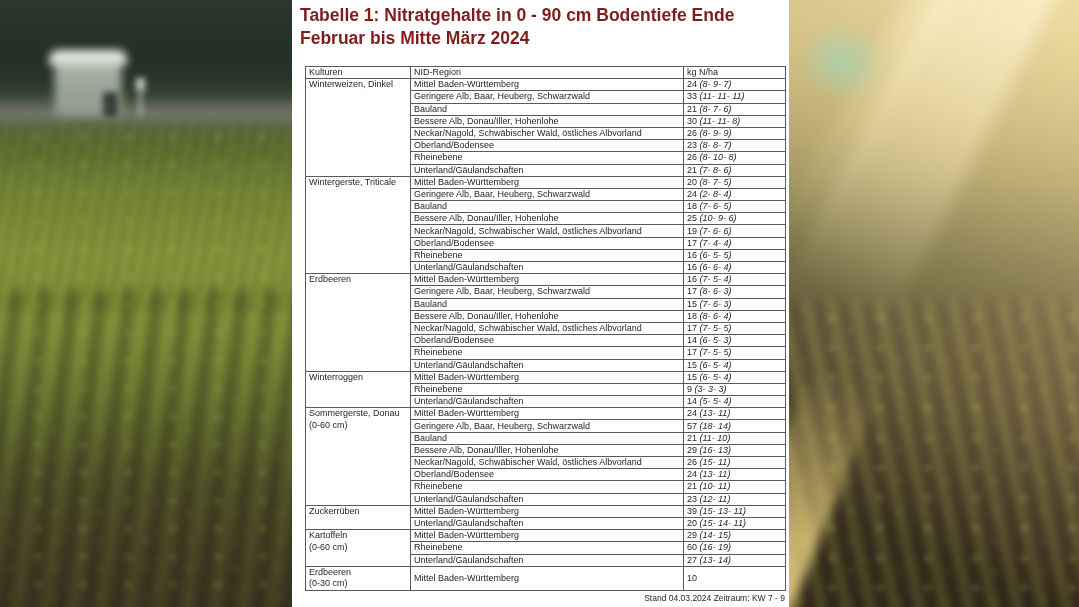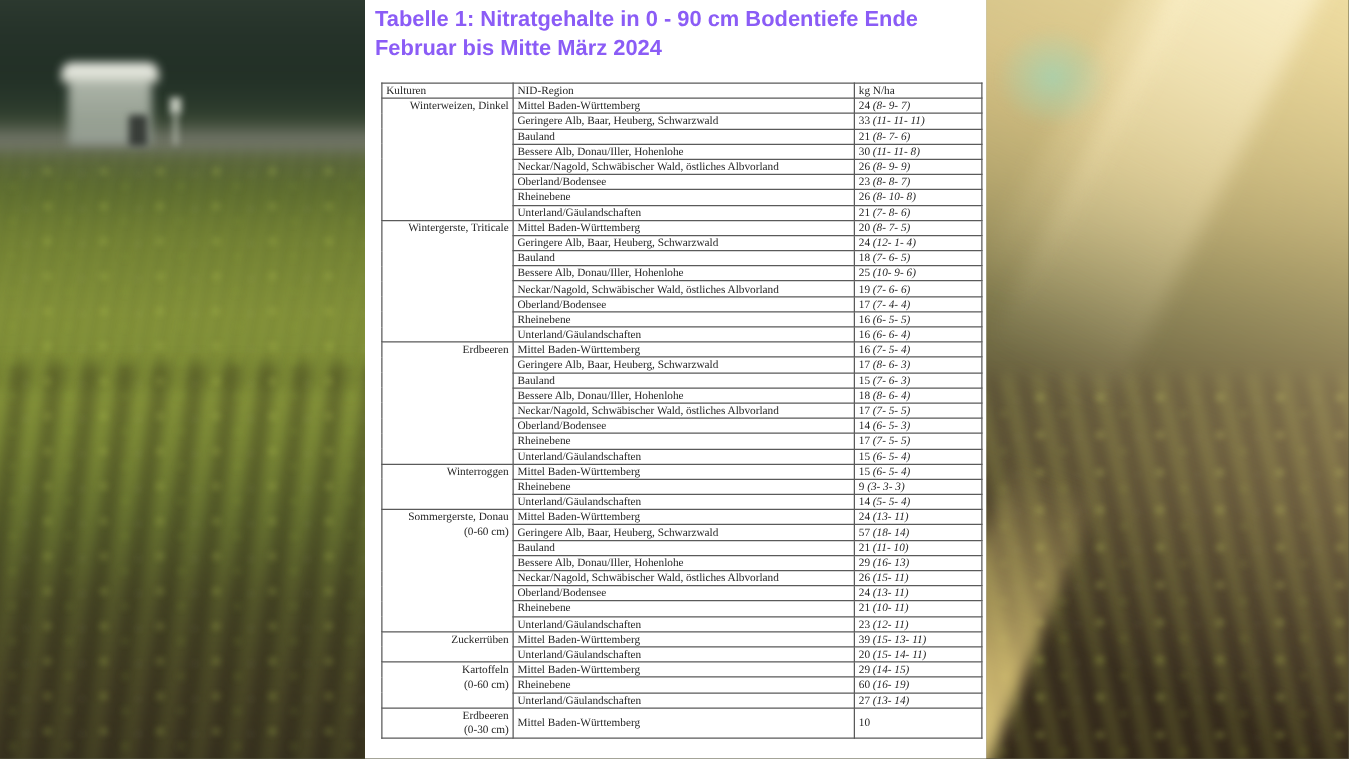--- a/index.html
+++ b/index.html
@@ -61,28 +61,28 @@
     background:linear-gradient(180deg,rgba(255,245,210,.55),rgba(255,238,190,.25) 50%,rgba(255,238,190,0) 85%);}
   .flare{position:absolute;left:8px;top:22px;width:90px;height:80px;filter:blur(4px);
     background:radial-gradient(closest-side,rgba(140,220,200,.55),rgba(140,220,200,0));}
   .streak{position:absolute;left:-35px;bottom:-60px;width:72px;height:300px;transform:rotate(22deg);
     filter:blur(6px);
     background:linear-gradient(180deg,rgba(240,215,130,0) 0%,rgba(240,215,130,.75) 55%,rgba(245,225,150,.9) 100%);}
 
   
   .panel{position:absolute;left:292px;top:0;width:497px;height:607px;background:#ffffff;}
   .page-title{margin:0;position:absolute;left:8px;top:4px;width:486px;
-    font-size:17.5px;line-height:23px;font-weight:bold;color:#8b5cf6;}
-  .table-wrap{position:absolute;left:13px;top:66px;width:581px;font-family:Liberation Serif, serif;}
+    font-size:17.5px;line-height:23px;font-weight:bold;color:#7f1d1d;}
+  .table-wrap{position:absolute;left:13px;top:66px;width:581px;}
   table{border-collapse:collapse;width:480px;table-layout:fixed;}
   th,td{border:1px solid #5a5a5a;font-size:9px;line-height:11px;height:11.2px;
     padding:0 3px;color:#262626;font-weight:normal;text-align:left;
     overflow:hidden;white-space:nowrap;vertical-align:middle;}
   td.culture{vertical-align:top;}
-  td.culture div{line-height:11.5px;white-space:nowrap;text-align:right;}
+  td.culture div{line-height:11.5px;white-space:nowrap;}
   .kg-detail{font-style:italic;}
   .table-footer{width:480px;text-align:right;font-size:8.5px;color:#1f1f1f;margin-top:2px;}
 </style>
 </head>
 <body>
 
 <div id="screen">
 
   <div class="bg bg-left">
     <div class="bgi bgl-base"></div>
@@ -163,21 +163,21 @@
             </tr>
             <tr>
               <td rowspan="8" class="culture">
                 <div>Wintergerste, Triticale</div>
               </td>
               <td>Mittel Baden-Württemberg</td>
               <td><span>20</span> <i class="kg-detail">(8- 7- 5)</i></td>
             </tr>
             <tr>
               <td>Geringere Alb, Baar, Heuberg, Schwarzwald</td>
-              <td><span>24</span> <i class="kg-detail">(12- 1- 4)</i></td>
+              <td><span>24</span> <i class="kg-detail">(2- 8- 4)</i></td>
             </tr>
             <tr>
               <td>Bauland</td>
               <td><span>18</span> <i class="kg-detail">(7- 6- 5)</i></td>
             </tr>
             <tr>
               <td>Bessere Alb, Donau/Iller, Hohenlohe</td>
               <td><span>25</span> <i class="kg-detail">(10- 9- 6)</i></td>
             </tr>
             <tr>
@@ -312,16 +312,17 @@
             <tr>
               <td rowspan="1" class="culture">
                 <div>Erdbeeren</div>
                 <div>(0-30 cm)</div>
               </td>
               <td>Mittel Baden-Württemberg</td>
               <td><span>10</span></td>
             </tr>
           </tbody>
       </table>
+      <div class="table-footer">Stand 04.03.2024 Zeitraum: KW 7 - 9</div>
     </div>
   </div>
 
 </div>
 
 </body></html>

